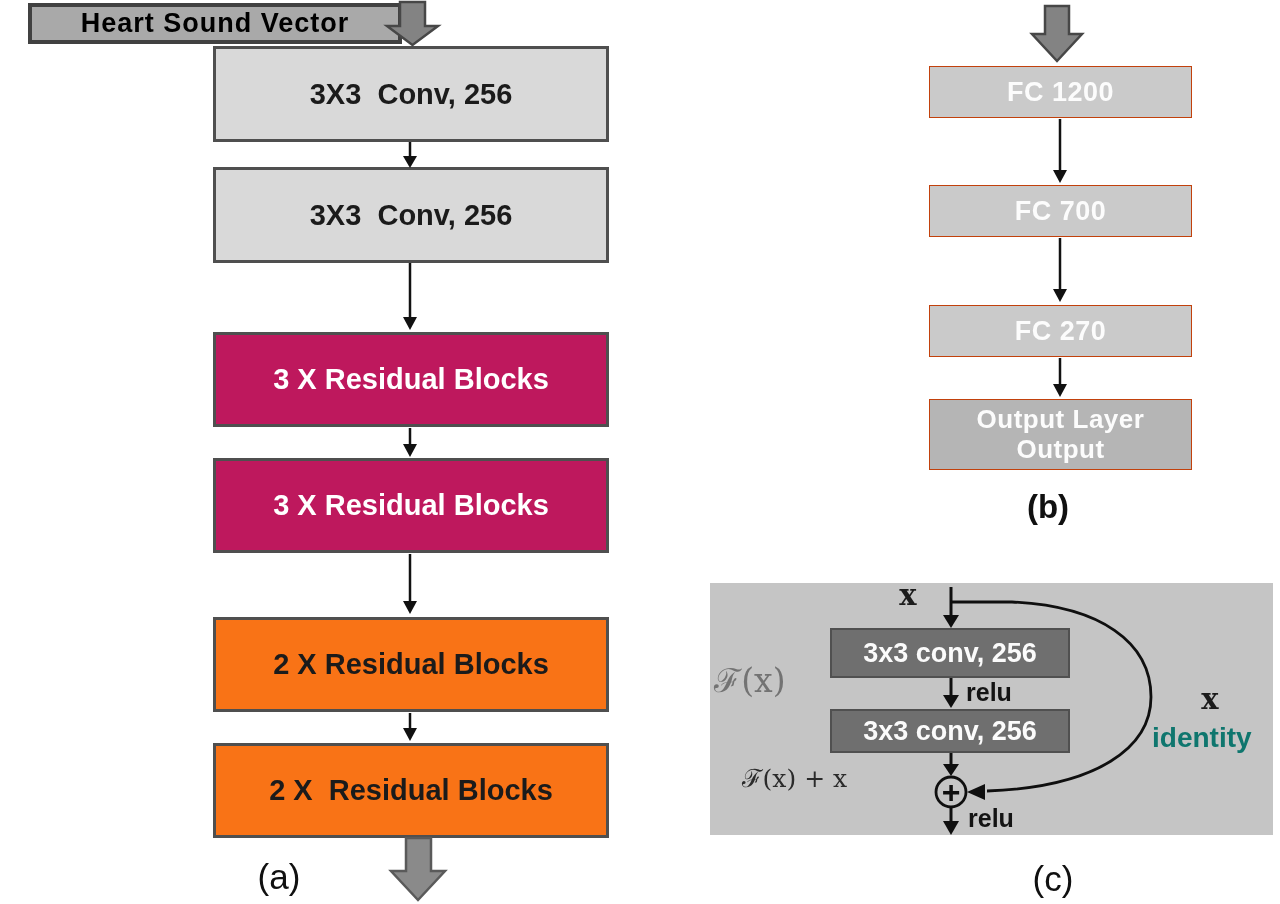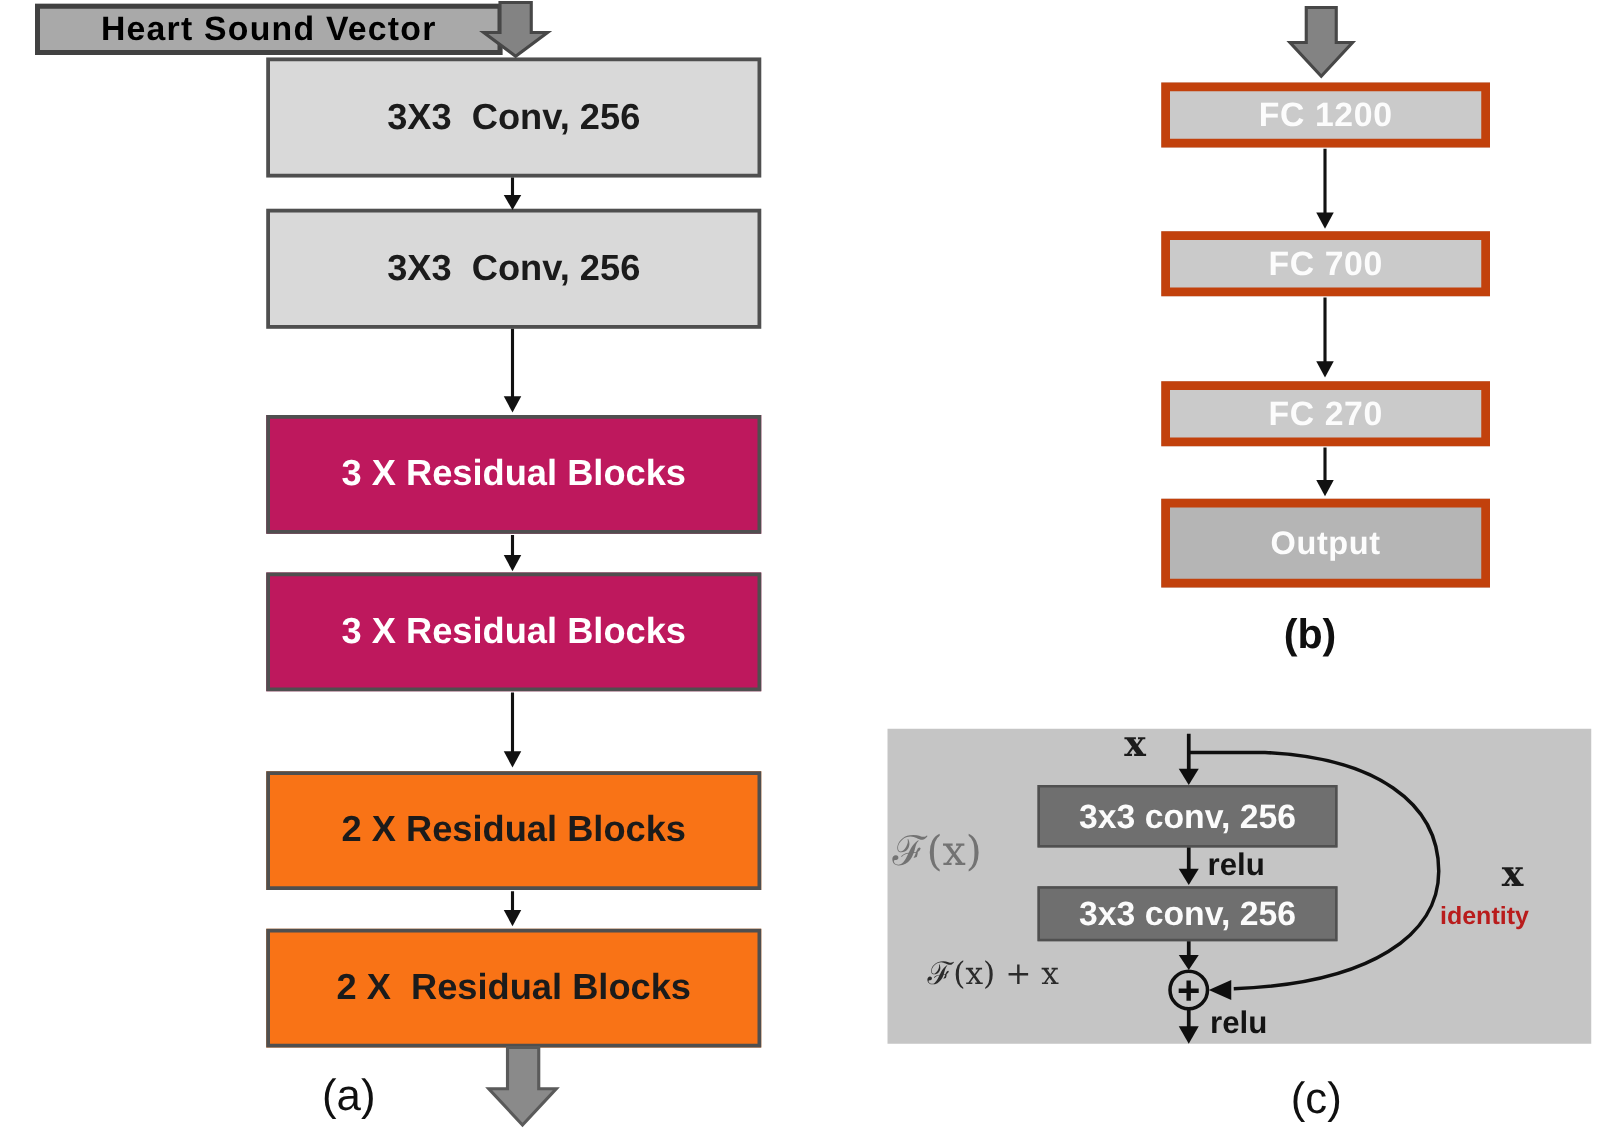--- a/index.html
+++ b/index.html
@@ -23,21 +23,21 @@
   .a-dark{background:#be185d;color:#ffffff;}
   .a-med{background:#f97316;color:#1b1b1b;}
   .a1{top:46px;height:96px;}
   .a2{top:167px;height:96px;}
   .a3{top:332px;height:95px;}
   .a4{top:458px;height:95px;}
   .a5{top:617px;height:95px;}
   .a6{top:743px;height:95px;}
   
   .b-box{
-    left:929px;width:263px;border:7px solid #c2410c;background:#cacaca;
+    left:929px;width:263px;border:1px solid #c2410c;background:#cacaca;
     color:#fcfcfc;font-size:27px;font-weight:600;letter-spacing:.5px;
   }
   .b1{top:66px;height:52px;}
   .b2{top:185px;height:52px;}
   .b3{top:305px;height:52px;}
   .b4{top:399px;height:71px;background:#b5b5b5;flex-direction:column;line-height:1.15;font-size:26px;}
   
   .c-bg{left:710px;top:583px;width:563px;height:252px;background:#c5c5c5;}
   .c-box{
     left:830px;width:240px;background:#6f6f6f;border:2px solid #505050;
@@ -45,21 +45,21 @@
   }
   .c1{top:628px;height:50px;}
   .c2{top:709px;height:44px;}
   .serif{font-family:"DejaVu Serif", serif;}
   .c-x{left:878px;top:578px;width:60px;text-align:center;font-size:29px;font-weight:bold;color:#1c1c1c;}
   .c-fx{left:714px;top:657px;font-size:33px;color:#737373;font-weight:500;}
   .c-sum{left:742px;top:760px;font-size:25px;color:#2b2b2b;font-weight:500;}
   .c-relu1{left:966px;top:678px;font-size:25px;font-weight:bold;color:#141414;}
   .c-relu2{left:968px;top:804px;font-size:25px;font-weight:bold;color:#141414;}
   .c-idx{left:1180px;top:682px;width:60px;text-align:center;font-size:29px;font-weight:bold;color:#1c1c1c;}
-  .c-identity{left:1152px;top:722px;font-size:20px;font-weight:bold;color:#b91c1c;}
+  .c-identity{left:1152px;top:722px;font-size:28px;font-weight:bold;color:#0f766e;}
   
   .caption{width:110px;text-align:center;font-size:35px;color:#101010;}
   .cap-a{left:224px;top:857px;}
   .cap-b{left:993px;top:488px;font-weight:bold;font-size:33px;}
   .cap-c{left:998px;top:859px;}
   svg.layer{position:absolute;left:0;top:0;pointer-events:none;}
 </style>
 </head>
 <body>
 
@@ -94,20 +94,21 @@
   <div class="abs box b-box b1">
     <span>FC 1200</span>
   </div>
   <div class="abs box b-box b2">
     <span>FC 700</span>
   </div>
   <div class="abs box b-box b3">
     <span>FC 270</span>
   </div>
   <div class="abs box b-box b4">
+    <span>Output Layer</span>
     <span>Output</span>
   </div>
   <div class="abs caption cap-b">(b)</div>
 
   <div class="abs box c-box c1">
     <span>3x3 conv, 256</span>
   </div>
   <div class="abs box c-box c2">
     <span>3x3 conv, 256</span>
   </div>

